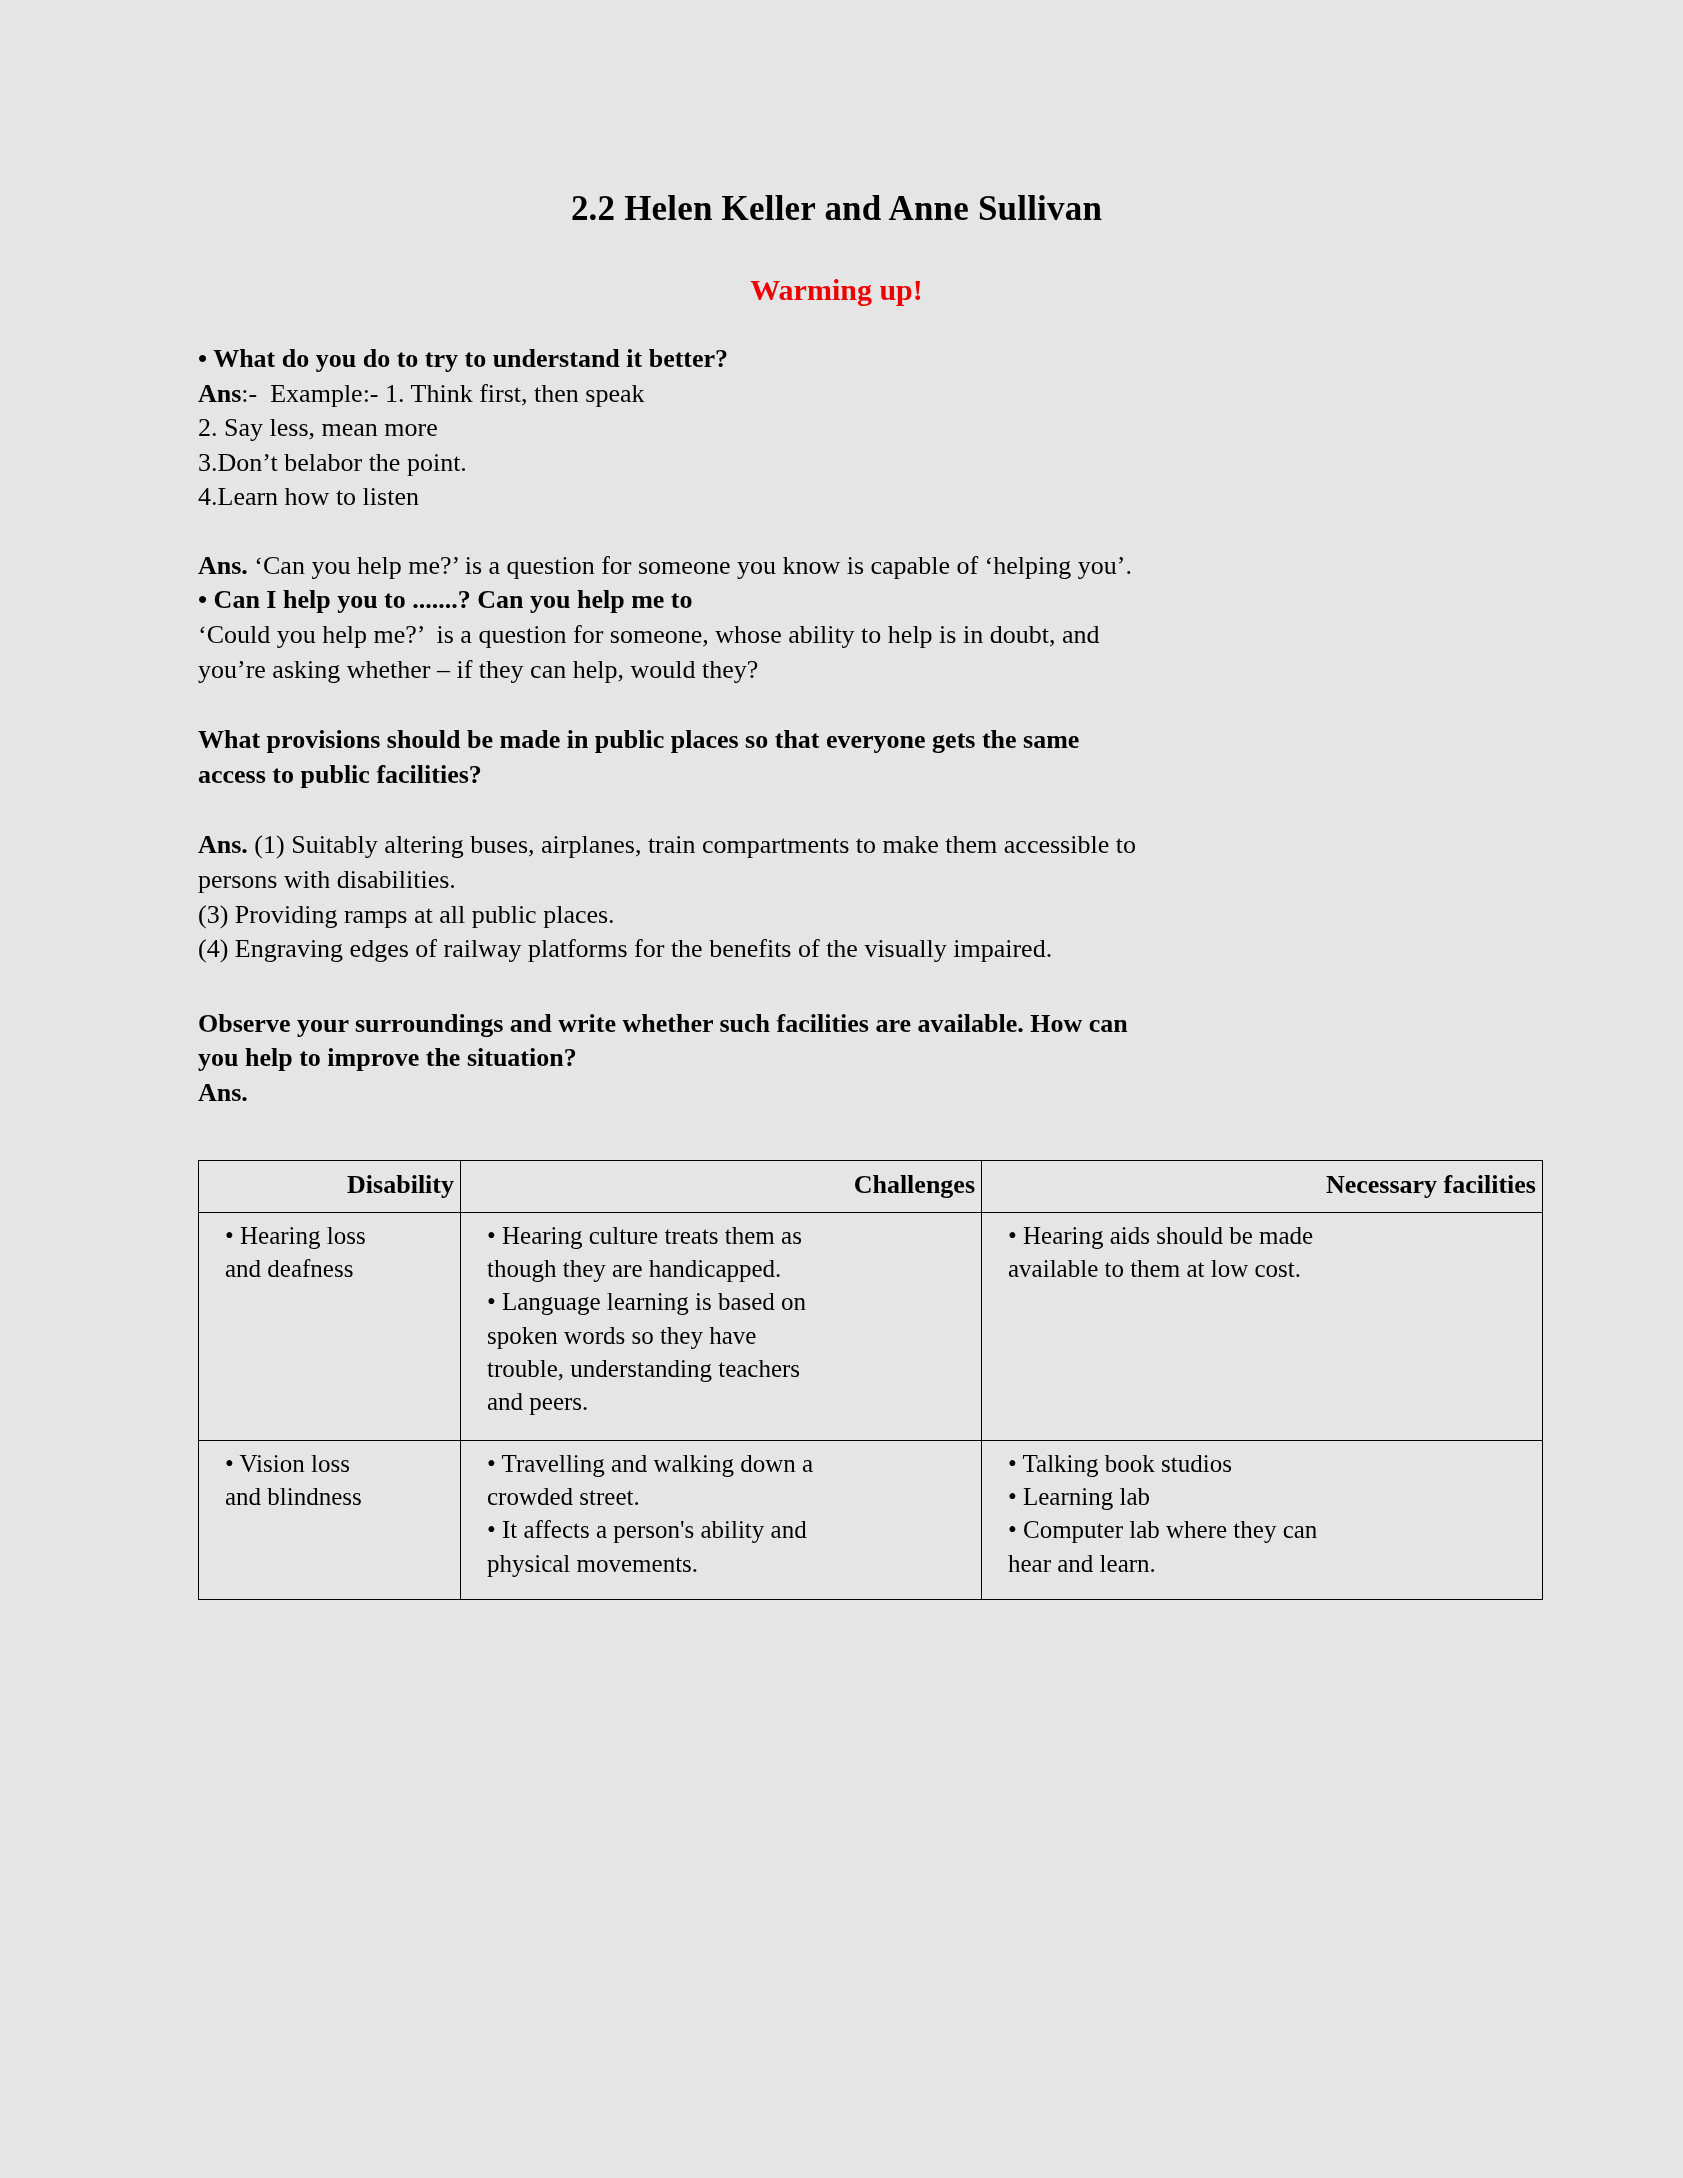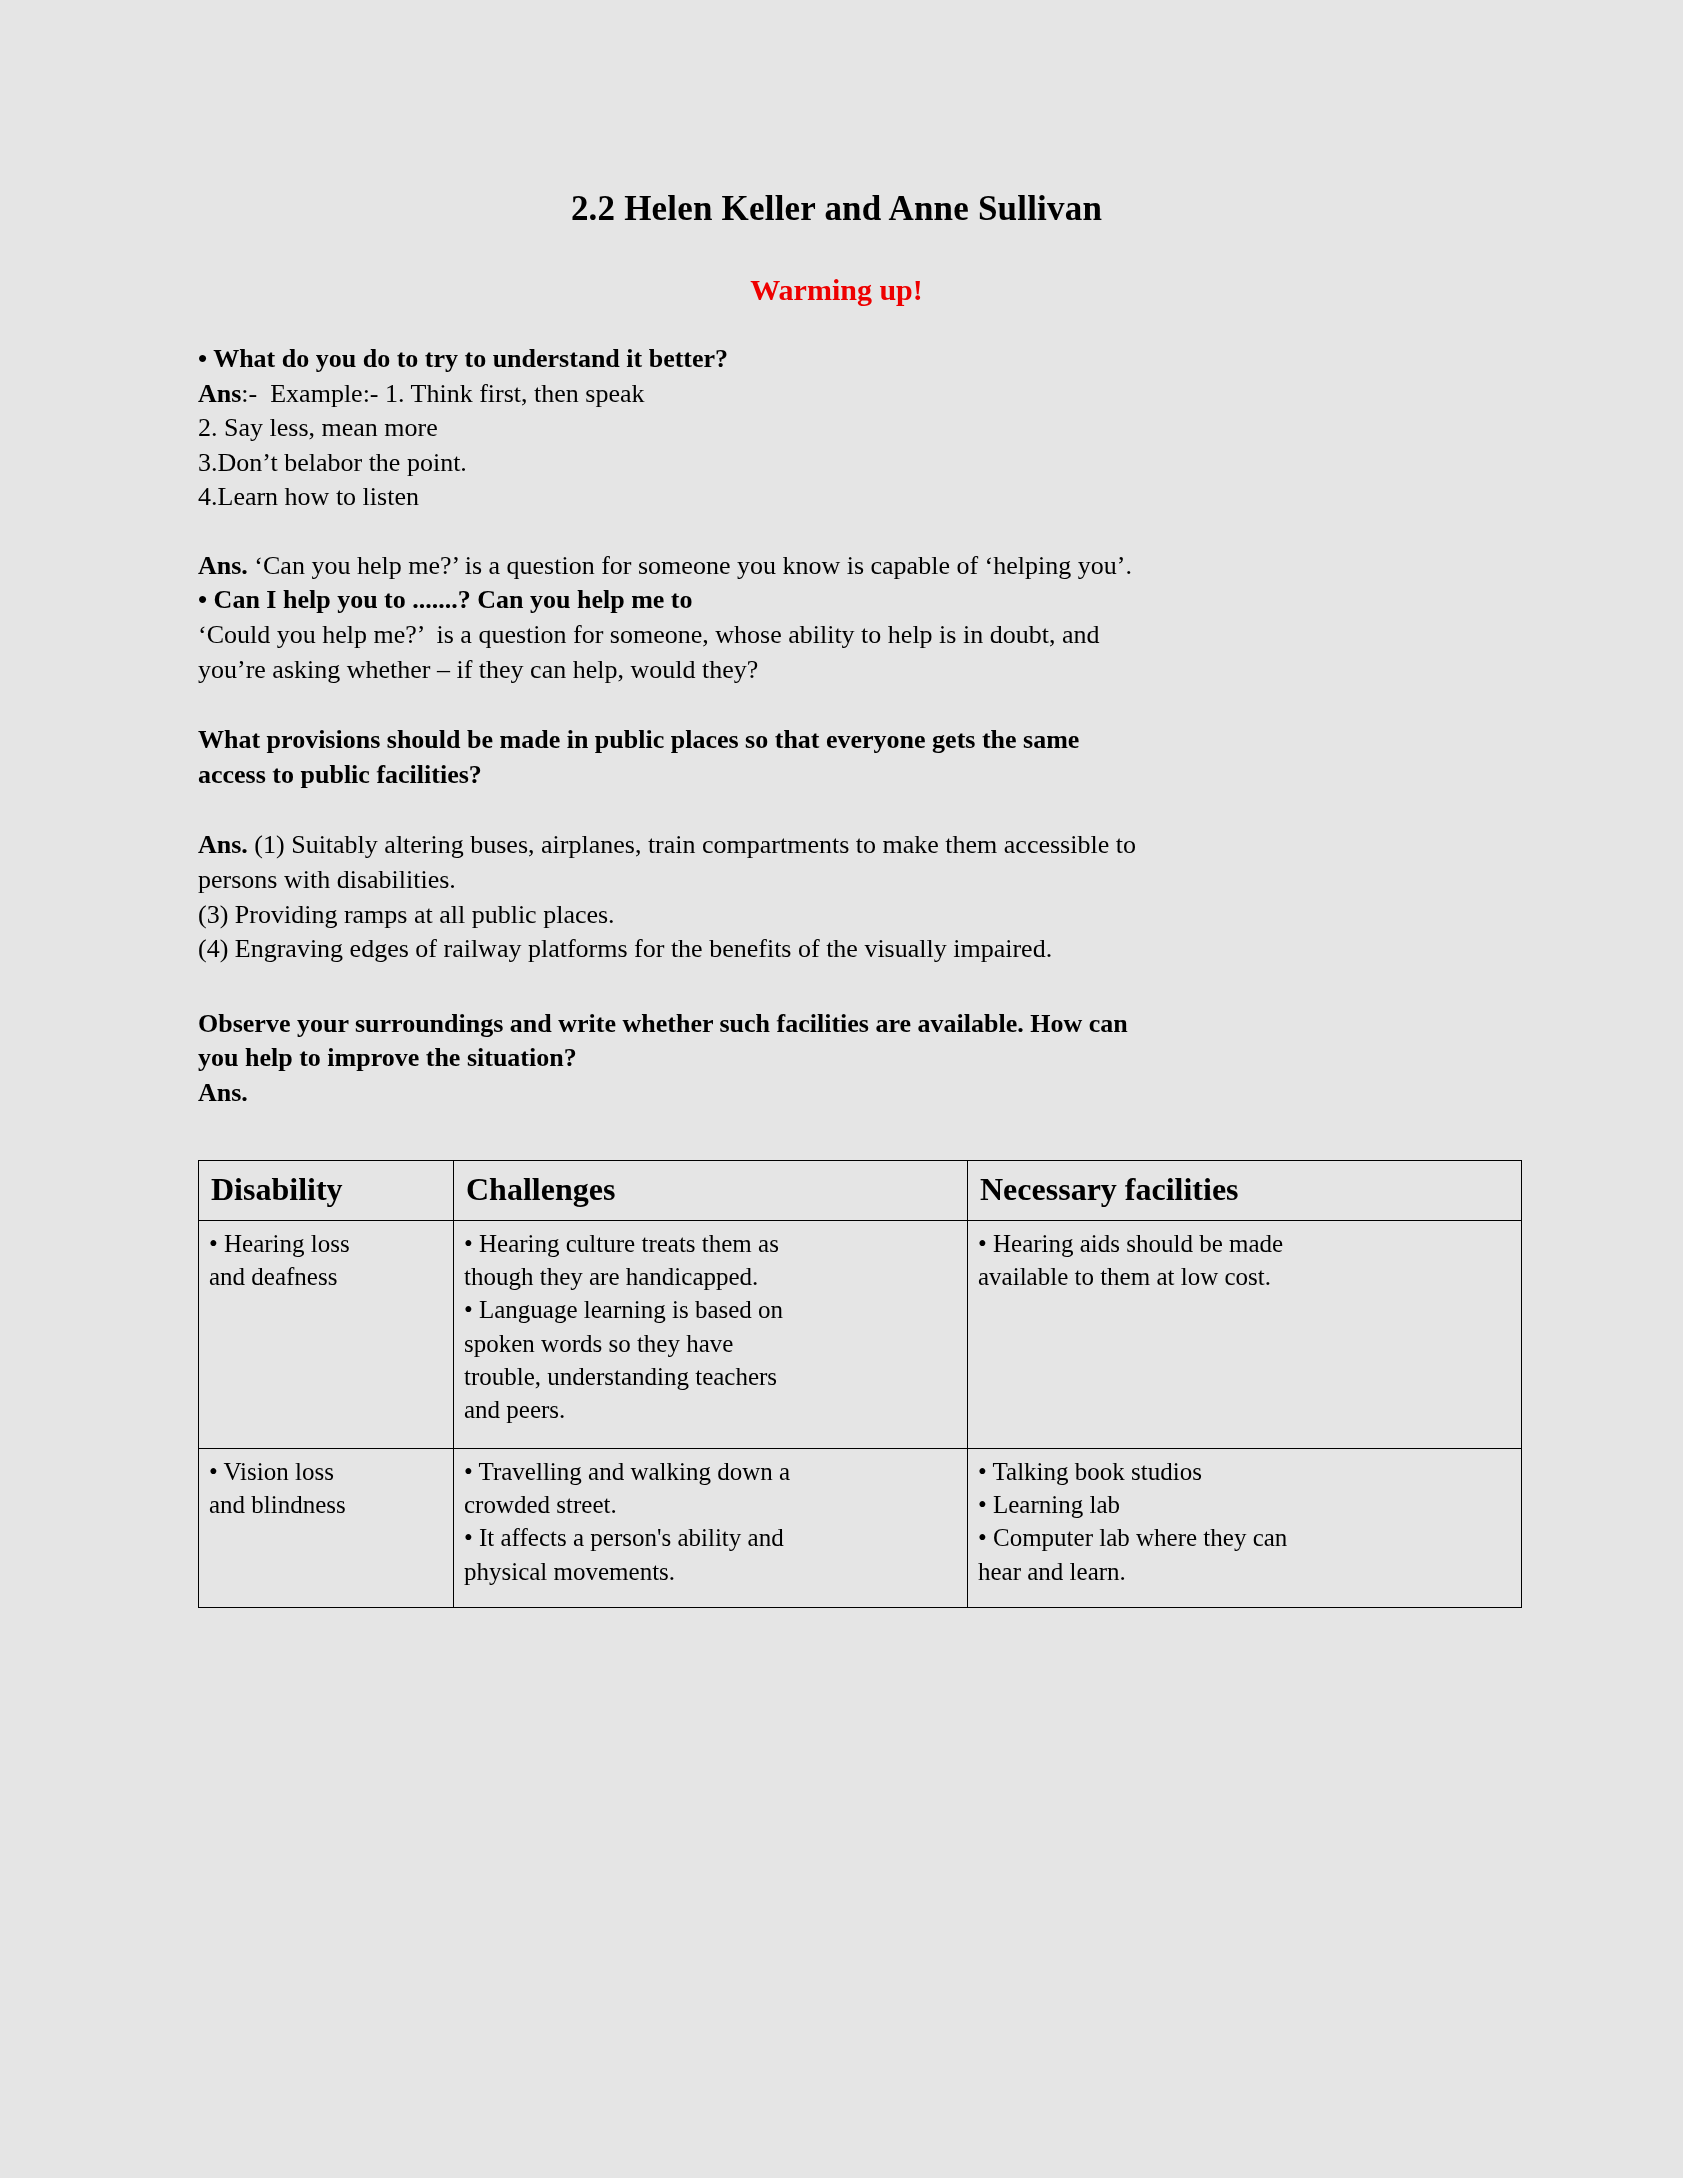--- a/index.html
+++ b/index.html
@@ -63,27 +63,27 @@
     border-collapse: collapse;
     width: 1265px;
     table-layout: fixed;
   }
   .facilities-table th,
   .facilities-table td {
     border: 1.6px solid #000000;
     vertical-align: top;
     font-size: 25px;
     line-height: 1.33;
-    padding: 6px 10px 8px 10px;
+    padding: 6px 10px 8px 26px;
   }
   .facilities-table th {
-    text-align: left;
+    text-align: right;
     font-weight: bold;
-    padding: 7px 6px 9px 12px;
-    font-size: 32px;
+    padding: 7px 6px 9px 19px;
+    font-size: 26px;
   }
   .facilities-table td {
     text-align: left;
   }
   .col-disability { width: 236px; }
   .col-challenges { width: 495px; }
   .col-facilities { width: 535px; }
   .cell-line { display: block; }
   .row-hearing td { height: 213px; }
   .row-vision td { height: 144px; }

